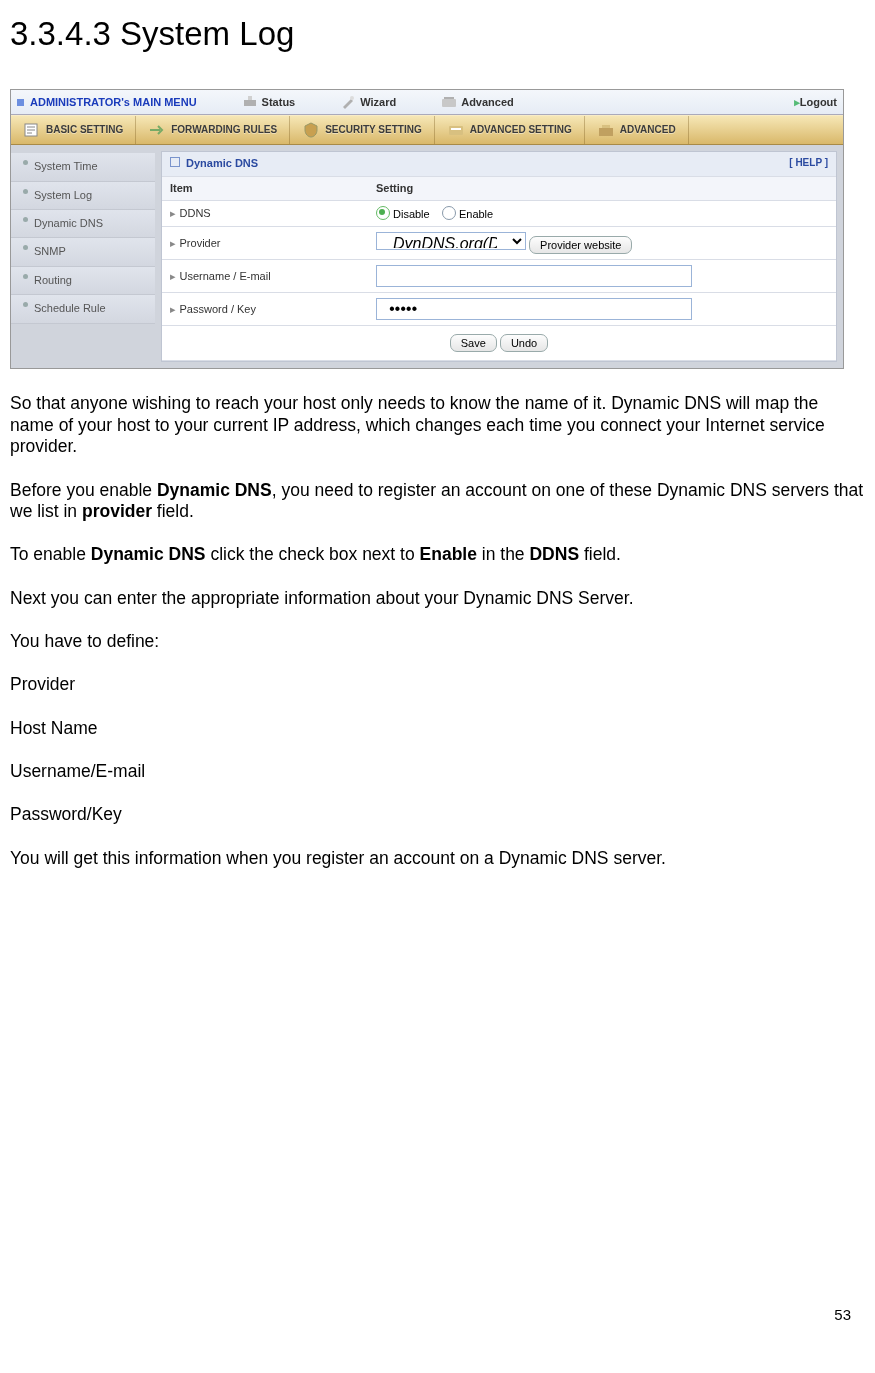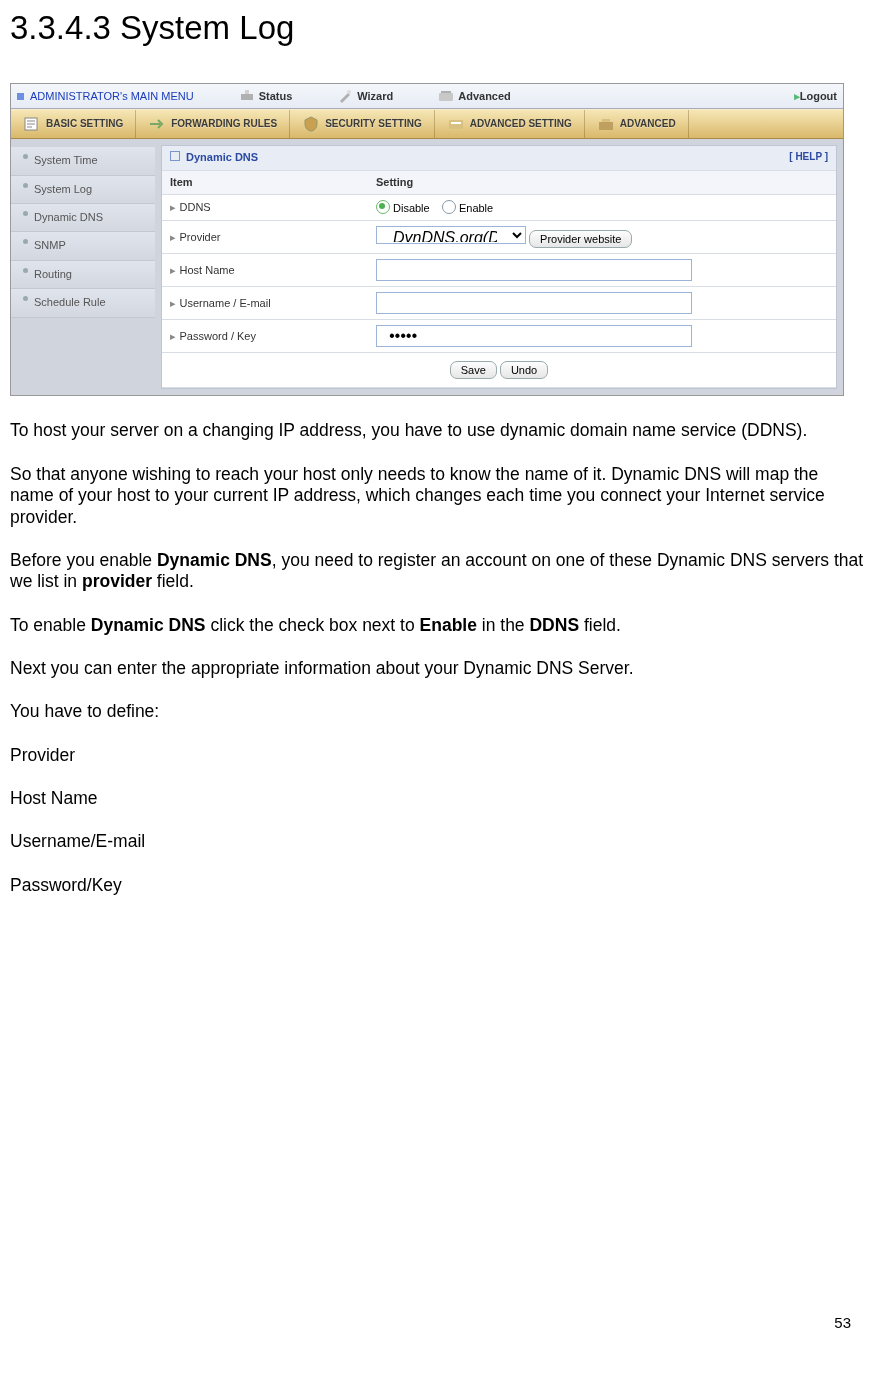--- a/index.html
+++ b/index.html
@@ -7,21 +7,21 @@
     margin: 0;
     padding: 8px 10px 30px 10px;
     width: 855px;
     color: #000;
     font-size: 17.5px;
     line-height: 1.22;
   }
   h1 {
     font-size: 33px;
     font-weight: normal;
-    margin: 0 0 35px 0;
+    margin: 6px 0 35px 0;
   }
 
   
   .shot {
     border: 1px solid #999;
     width: 832px;
     background: #d0d4dc;
     font-size: 12px;
     font-family: Verdana, Arial, sans-serif;
   }
@@ -31,21 +31,21 @@
     background: linear-gradient(#f4f7fb, #e6ecf5);
     border-bottom: 1px solid #aab;
     display: flex;
     align-items: center;
     height: 24px;
     padding: 0 6px;
     color: #334;
   }
   .topbar .adm {
     color: #1a3bbb;
-    font-weight: normal;
+    font-weight: bold;
     font-size: 11px;
     flex: 0 0 auto;
   }
   .topbar .sq {
     display: inline-block;
     width: 7px; height: 7px;
     background: #6c8fe0;
     margin-right: 6px;
   }
   .topbar .navitem {
@@ -170,21 +170,21 @@
 
   
   .prose { margin-top: 24px; }
   .prose p { margin: 0 0 22px 0; }
   .prose .tight { margin-bottom: 22px; }
   .prose strong { font-weight:bold; }
 
   .pagenum {
     position: absolute;
     right: 14px;
-    bottom: 6px;
+    bottom: 20px;
     font-size: 15px;
   }
   .wrap { position:relative; min-height:1330px; }
 </style>
 </head>
 <body>
 
 <div class="wrap">
 
 <h1>3.3.4.3 System Log</h1>
@@ -308,55 +308,51 @@
         <tr>
           <td class="itemcol"><span class="tri">▸</span><span>Provider</span></td>
           <td>
             <select style="width:150px;">
               <option>DynDNS.org(Dynamic)</option>
             </select>
             <button class="btn">Provider website</button>
           </td>
         </tr>
         <tr>
-          <td class="itemcol"><span class="tri">▸</span><span>Host Name</span></td>
-          <td><input type="text" value="" style=""></td>
-        </tr>
-        <tr>
           <td class="itemcol"><span class="tri">▸</span><span>Username / E-mail</span></td>
           <td><input type="text" value="" style=""></td>
         </tr>
         <tr>
           <td class="itemcol"><span class="tri">▸</span><span>Password / Key</span></td>
           <td><input type="text" value="•••••" style=""></td>
         </tr>
         <tr class="btnrow">
           <td colspan="2">
             <button class="btn">Save</button>
             <button class="btn">Undo</button>
           </td>
         </tr>
       </tbody>
           </table>
     </div>
   </div>
 </div>
 
 <div class="prose">
-  <p>To host your server on a changing IP address, you have to use dynamic domain name service (DDNS).</p>
   <p>So that anyone wishing to reach your host only needs to know the name of it. Dynamic DNS will map the name of your host to your current IP address, which changes each time you connect your Internet service provider.</p>
   <p>
     <span>Before you enable </span><strong>Dynamic DNS</strong><span>, you need to register an account on one of these Dynamic DNS servers that we list in </span><strong>provider</strong><span> field.</span>
   </p>
   <p>
     <span>To enable </span><strong>Dynamic DNS</strong><span> click the check box next to </span><strong>Enable</strong><span> in the </span><strong>DDNS</strong><span> field.</span>
   </p>
   <p>Next you can enter the appropriate information about your Dynamic DNS Server.</p>
   <p>You have to define:</p>
   <p class="tight">Provider</p>
   <p class="tight">Host Name</p>
   <p class="tight">Username/E-mail</p>
   <p class="tight">Password/Key</p>
+  <p>You will get this information when you register an account on a Dynamic DNS server.</p>
 </div>
 
 <div class="pagenum">53</div>
 
 </div>
 
 </body></html>

